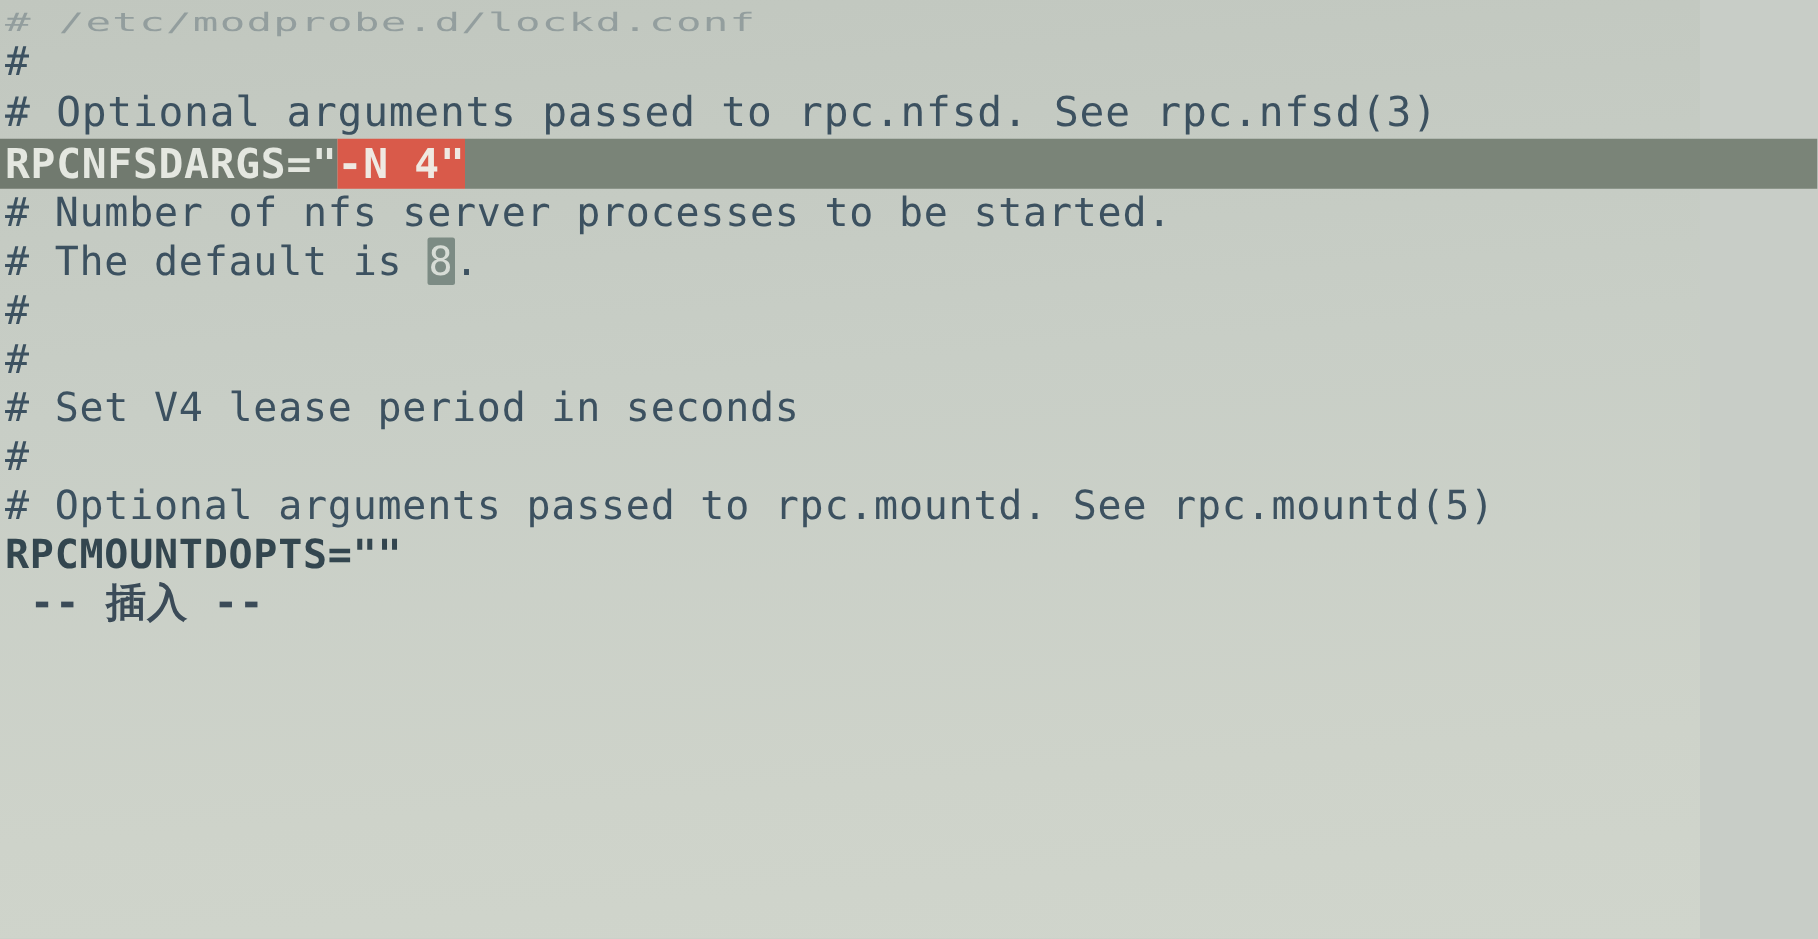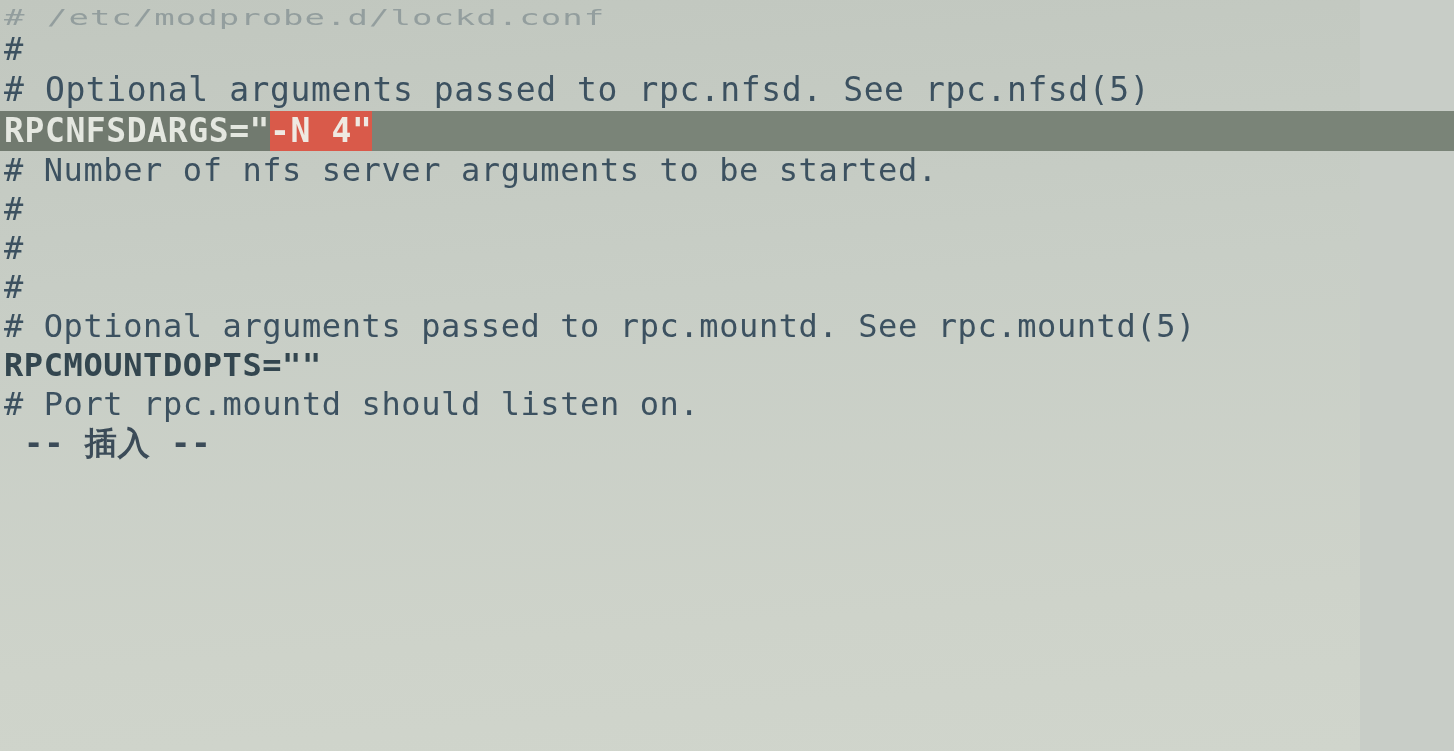--- a/index.html
+++ b/index.html
@@ -82,33 +82,34 @@
 </head>
 <body>
 
 <div class="screen">
   <div class="editor">
 
     <div class="line cut"># /etc/modprobe.d/lockd.conf</div>
     <div class="line l-hash">#</div>
     <div class="line"></div>
 
-    <div class="line l-comment" style="font-size:33px;line-height:42px;"># Optional arguments passed to rpc.nfsd. See rpc.nfsd(5)</div>
+    <div class="line l-comment" style="font-size:33px;line-height:42px;"># Optional arguments passed to rpc.nfsd. See rpc.nfsd(3)</div>
 
     <div class="line hl-bar" style="font-size:33px;line-height:40px;">
       <span class="hl-seg-dark">RPCNFSDARGS="</span><span class="hl-seg-red">-N 4"</span><span class="hl-seg-rest"></span>
     </div>
 
     <div class="line" style="line-height:52px;"></div>
 
-    <div class="line l-comment"># Number of nfs server arguments to be started.</div>
+    <div class="line l-comment"># Number of nfs server processes to be started.</div>
 
+    <div class="line l-comment"><span># The default is </span><span class="faint-hl">8</span><span>.</span></div>
 
     <div class="line l-hash">#</div>
     <div class="line l-hash">#</div>
+    <div class="line l-comment"># Set V4 lease period in seconds</div>
     <div class="line l-hash">#</div>
     <div class="line l-comment"># Optional arguments passed to rpc.mountd. See rpc.mountd(5)</div>
     <div class="line" style="font-weight:600;color:#33464f;">RPCMOUNTDOPTS=""</div>
-    <div class="line l-comment"># Port rpc.mountd should listen on.</div>
     <div class="line status">-- 插入 --</div>
 
   </div>
 </div>
 
 </body></html>

